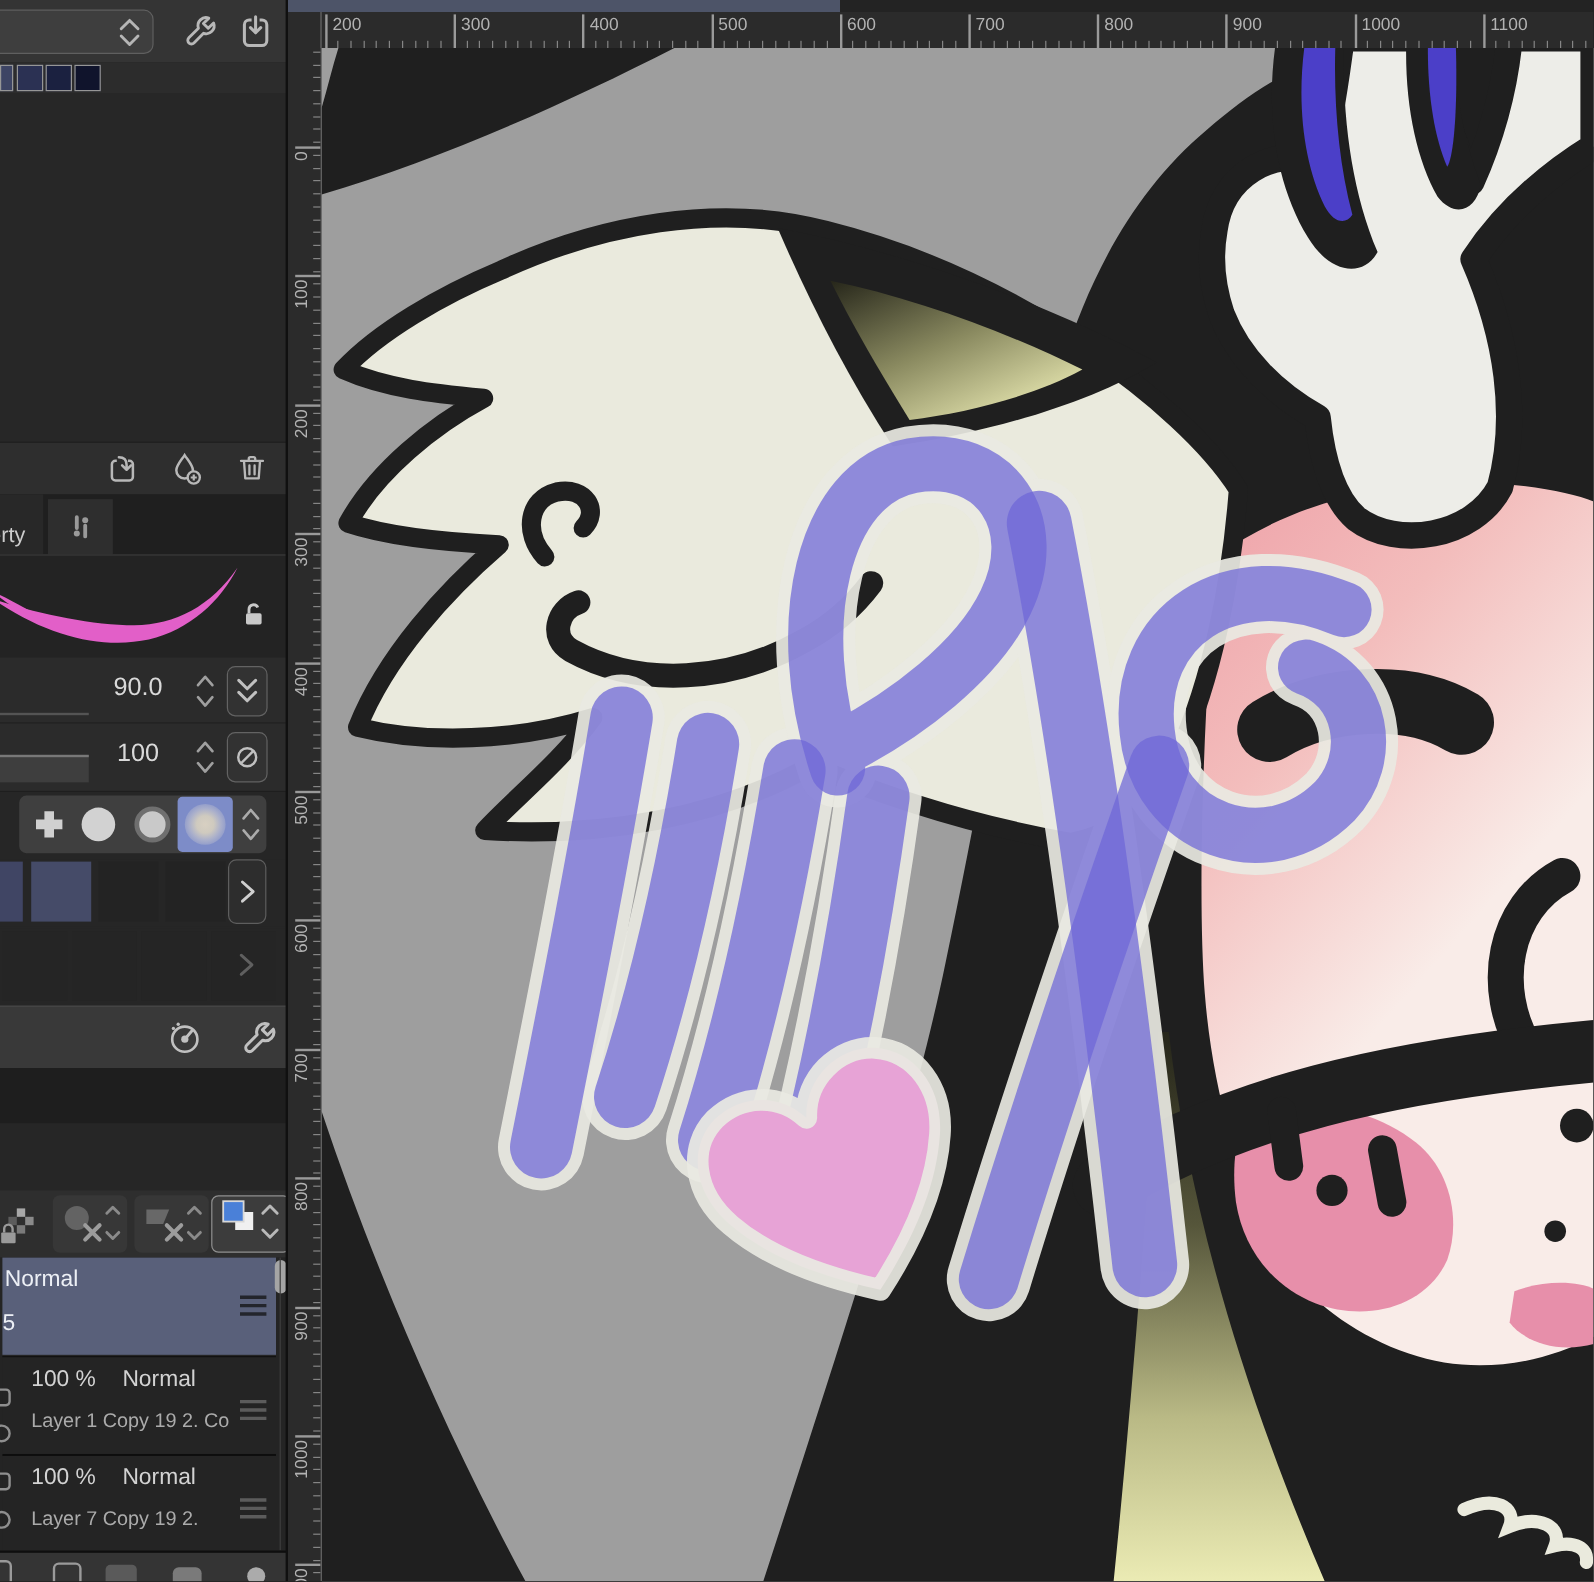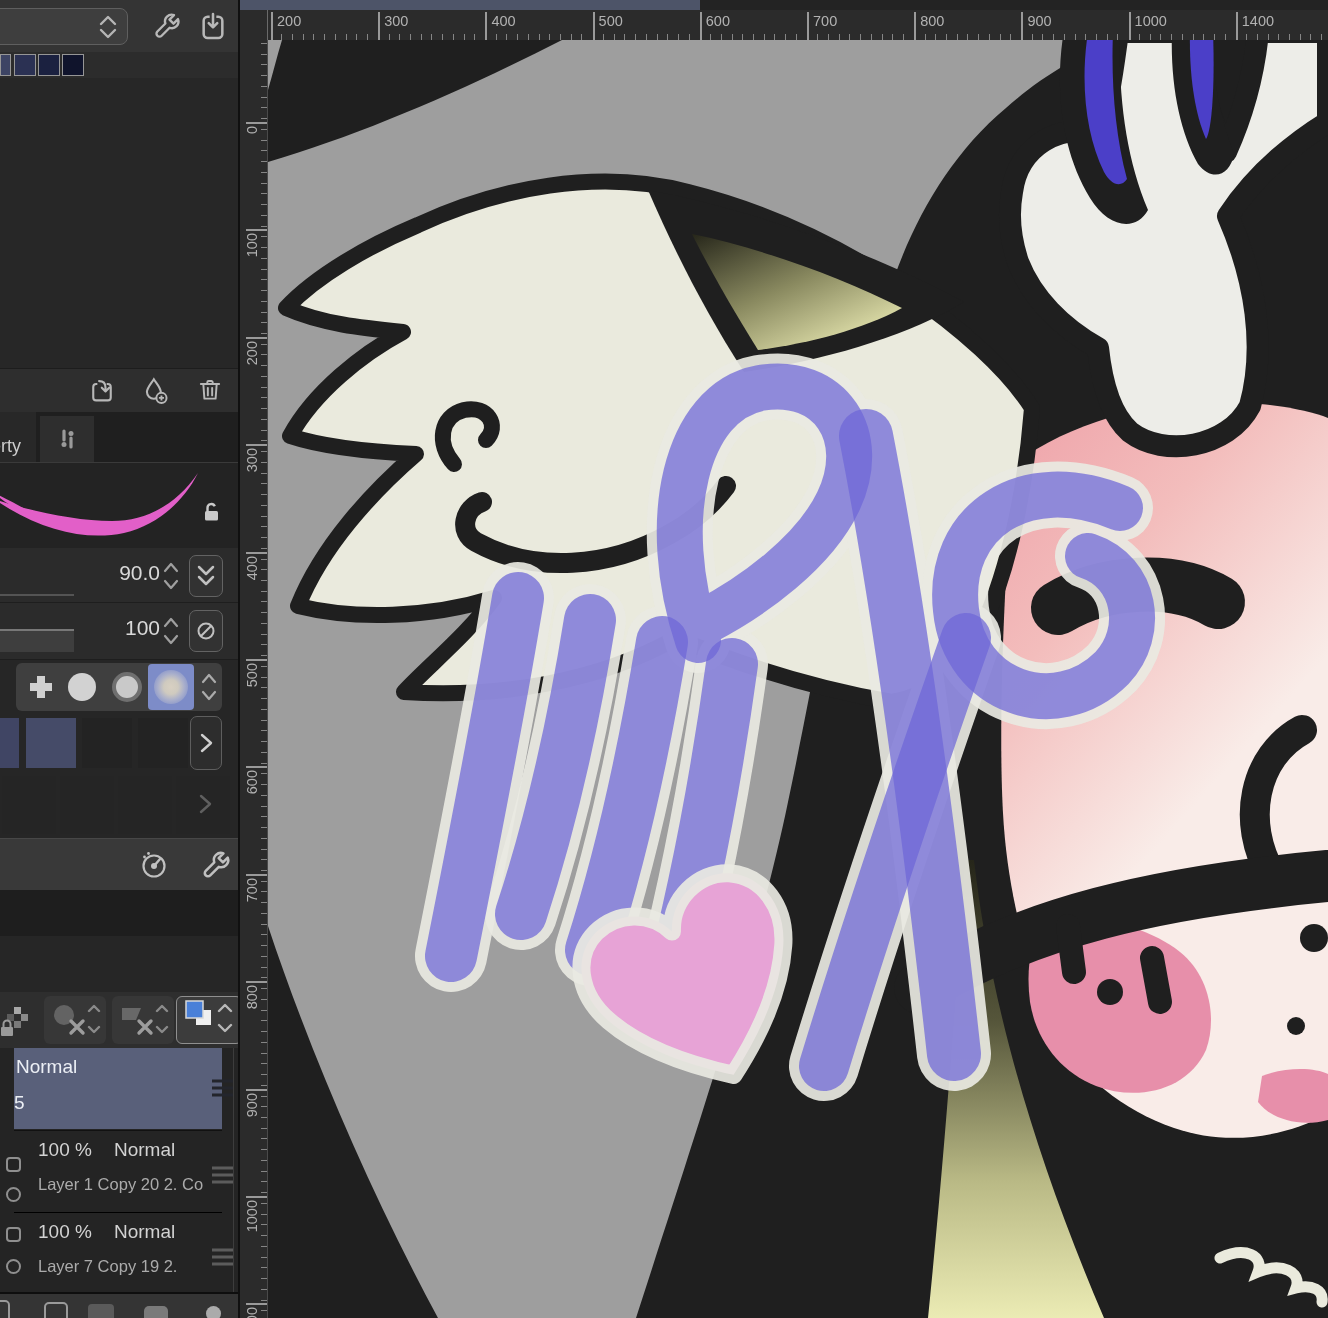--- a/index.html
+++ b/index.html
@@ -20,21 +20,21 @@
   #action-row{left:0;top:368px;width:240px;height:44px;background:#2e2e2e;
               border-top:1px solid #1d1d1d;}
   #tab-row{left:0;top:412px;width:240px;height:50px;background:#1f1f1f;}
   .tab1{left:0;top:0;width:36px;height:50px;background:#282828;overflow:hidden;}
   .tab1 span{position:absolute;left:-9px;bottom:5px;font-size:18px;color:#cccccc;}
   .tab2{left:40px;top:4px;width:54px;height:46px;background:#2e2e2e;}
   #preview-box{left:0;top:462px;width:240px;height:86px;background:#232323;
                border-top:1px solid #3a3a3a;}
   .slider-row{left:0;width:240px;height:55px;background:#2b2b2b;
               border-bottom:1px solid #1e1e1e;}
-  .num-val{position:absolute;right:80px;top:13px;width:90px;text-align:right;
+  .num-val{position:absolute;right:80px;top:13px;width:90px;text-align:center;
            font-size:21px;color:#d9d9d9;}
   .side-btn{position:absolute;left:189px;top:7px;width:34px;height:42px;
             background:#323232;border:1.5px solid #636363;border-radius:7px;
             display:flex;align-items:center;justify-content:center;}
   #tip-row{left:0;top:660px;width:240px;height:56px;background:#262626;}
   #tip-box{left:16px;top:3px;width:206px;height:48px;background:#3f3f3f;border-radius:6px;}
   .tip-circle{border-radius:50%;}
   .tip-selected{left:132px;top:1px;width:46px;height:46px;border-radius:4px;}
   .tip-soft{left:6px;top:6px;width:34px;height:34px;border-radius:50%;
     background:radial-gradient(circle,#d8d0c2 0%,#cfcabf 30%,rgba(206,204,206,.55) 55%,
@@ -50,21 +50,21 @@
     background-image:linear-gradient(to right,rgba(134,134,134,0) 0%,rgba(134,134,134,.55) 45%,#868686 72%),
       repeating-conic-gradient(#ececec 0% 25%,#b9b9b9 0% 50%);
     background-size:auto,12px 12px;}
   .slider-handle{left:86px;top:10px;width:10px;height:36px;background:#4a4a4a;
     border:1.5px solid #9a9a9a;border-radius:2px;}
   #layerctl-row{left:0;top:992px;width:240px;height:56px;background:#2e2e2e;}
   .ctl-btn{position:absolute;top:4px;width:62px;height:48px;background:#373737;border-radius:6px;}
   .ctl-btn3{position:absolute;left:176px;top:4px;width:66px;height:48px;background:#3c3c3c;
             border:1.5px solid #8f8f8f;border-radius:6px;}
   #layers{left:0;top:1048px;width:240px;height:244px;background:#242424;}
-  .layer-row{left:14px;width:208px;height:81px;}
+  .layer-row{left:2px;width:228px;height:81px;}
   .layer-line1{position:absolute;left:24px;top:8px;font-size:19px;color:#d2d2d2;white-space:nowrap;}
   .layer-name{position:absolute;left:24px;top:44px;font-size:16.5px;color:#ababab;white-space:nowrap;
               width:209px;overflow:hidden;}
   .ham{position:absolute;left:196px;}
   .edge-glyph{position:absolute;left:-8px;width:15px;height:15px;border:2px solid #8f8f8f;border-radius:4px;}
   #bottom-bar{left:0;top:1292px;width:240px;height:26px;background:#343434;
               border-top:2px solid #0e0e0e;overflow:hidden;}
   #panel-edge{left:238px;top:0;width:2px;height:1318px;background:#101010;}
 
   
@@ -286,21 +286,21 @@
           <path d="M2 5h22M2 12h22M2 19h22" stroke="#23252c" stroke-width="2.8"></path>
         </svg>
         <div class="abs" style="left:227px;top:2px;width:10px;height:28px;background:#a5a5a5;border-radius:5px"></div>
       </div>
 
       <div class="layer-row abs" style="top:82px;background:#242424;border-top:1px solid #111">
         <div class="edge-glyph" style="top:26px"></div>
         <div class="edge-glyph" style="top:56px;border-radius:50%"></div>
         <span class="layer-line1">100 %</span>
         <span class="layer-line1" style="left:100px">Normal</span>
-        <span class="layer-name">Layer 1 Copy 20 2. Co</span>
+        <span class="layer-name">Layer 1 Copy 19 2. Co</span>
         <svg class="ham" style="top:32px" width="26" height="24" viewBox="0 0 26 24">
           <path d="M2 5h22M2 12h22M2 19h22" stroke="#5c5c5c" stroke-width="2.8"></path>
         </svg>
       </div>
 
       <div class="layer-row abs" style="top:164px;background:#242424;border-top:1px solid #000">
         <div class="edge-glyph" style="top:14px"></div>
         <div class="edge-glyph" style="top:46px;border-radius:50%"></div>
         <span class="layer-line1">100 %</span>
         <span class="layer-line1" style="left:100px">Normal</span>
@@ -338,21 +338,21 @@
       <div class="rlab-top" style="left: 465.8px; top: 3px;">600</div>
       <div class="tickV" style="left: 567px; top: 2px;"></div>
       <div class="rlab-top" style="left: 573px; top: 3px;">700</div>
       <div class="tickV" style="left: 674.2px; top: 2px;"></div>
       <div class="rlab-top" style="left: 680.2px; top: 3px;">800</div>
       <div class="tickV" style="left: 781.4px; top: 2px;"></div>
       <div class="rlab-top" style="left: 787.4px; top: 3px;">900</div>
       <div class="tickV" style="left: 888.6px; top: 2px;"></div>
       <div class="rlab-top" style="left: 894.6px; top: 3px;">1000</div>
       <div class="tickV" style="left: 995.8px; top: 2px;"></div>
-      <div class="rlab-top" style="left: 1001.8px; top: 3px;">1400</div>
+      <div class="rlab-top" style="left: 1001.8px; top: 3px;">1100</div>
       <div class="tickv-min" style="left: 41.32px; top: 24px;"></div>
       <div class="tickv-min" style="left: 52.04px; top: 24px;"></div>
       <div class="tickv-min" style="left: 62.76px; top: 24px;"></div>
       <div class="tickv-min" style="left: 73.48px; top: 24px;"></div>
       <div class="tickv-min" style="left: 84.2px; top: 24px;"></div>
       <div class="tickv-min" style="left: 94.92px; top: 24px;"></div>
       <div class="tickv-min" style="left: 105.64px; top: 24px;"></div>
       <div class="tickv-min" style="left: 116.36px; top: 24px;"></div>
       <div class="tickv-min" style="left: 127.08px; top: 24px;"></div>
       <div class="tickv-min" style="left: 148.52px; top: 24px;"></div>

